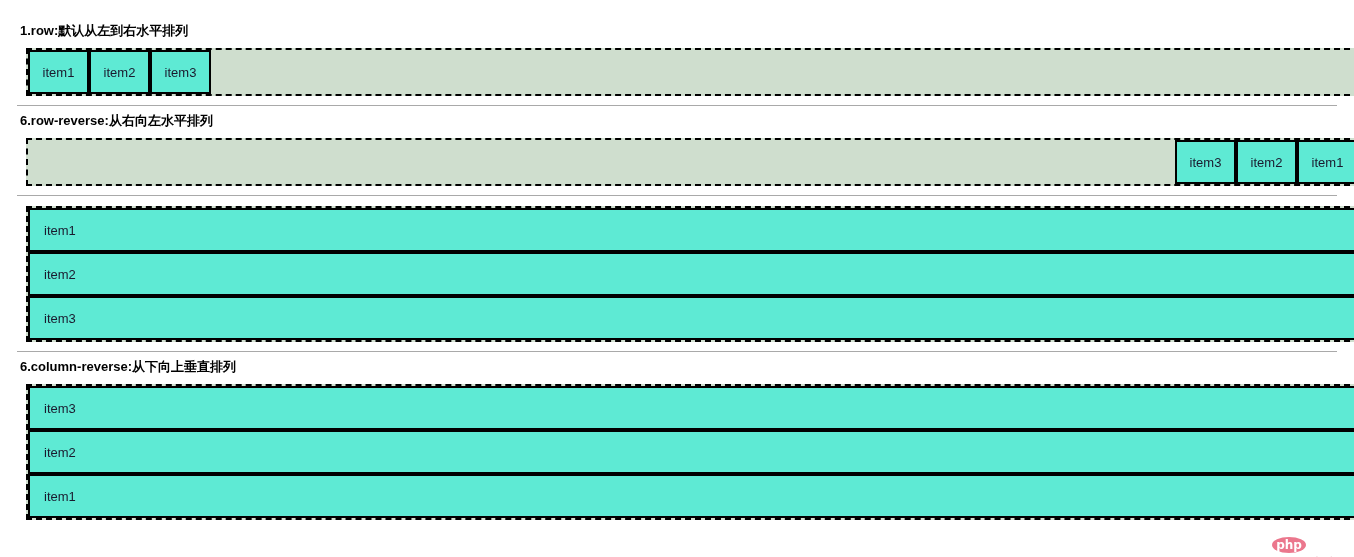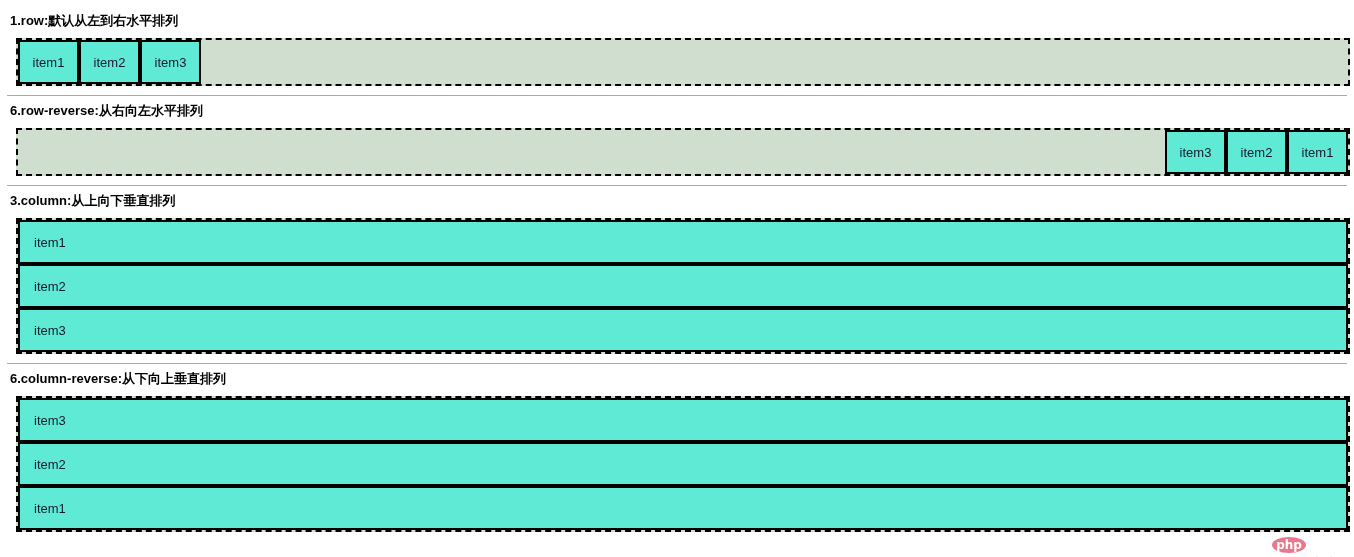--- a/index.html
+++ b/index.html
@@ -12,21 +12,21 @@
   body {
     width: 1354px;
     height: 557px;
     overflow: hidden;
     font-family: "Liberation Sans", "DejaVu Sans", sans-serif;
     position: relative;
   }
 
   .page {
     padding: 4px;
-    margin: 3px;
+    margin: 13px;
   }
 
   .section {
     margin: 0;
     padding: 0;
   }
 
   .section-title {
     font-size: 13px;
     font-weight: bold;
@@ -147,21 +147,20 @@
     <div class="section-title">6.row-reverse:从右向左水平排列</div>
     <div class="flex-container row-reverse">
       <div class="flex-item">item1</div>
       <div class="flex-item">item2</div>
       <div class="flex-item">item3</div>
     </div>
     <hr class="divider">
   </div>
 
   <div class="section">
-    <div class="section-title">3.column:从上向下垂直排列</div>
     <div class="flex-container column">
       <div class="flex-item">item1</div>
       <div class="flex-item">item2</div>
       <div class="flex-item">item3</div>
     </div>
     <hr class="divider">
   </div>
 
   <div class="section">
     <div class="section-title">6.column-reverse:从下向上垂直排列</div>

